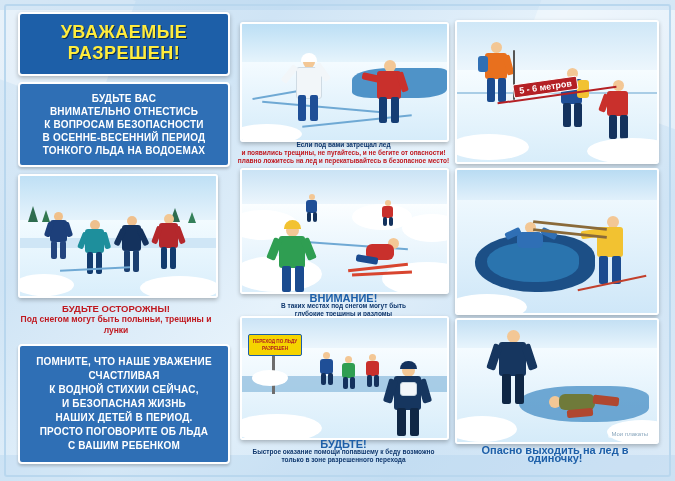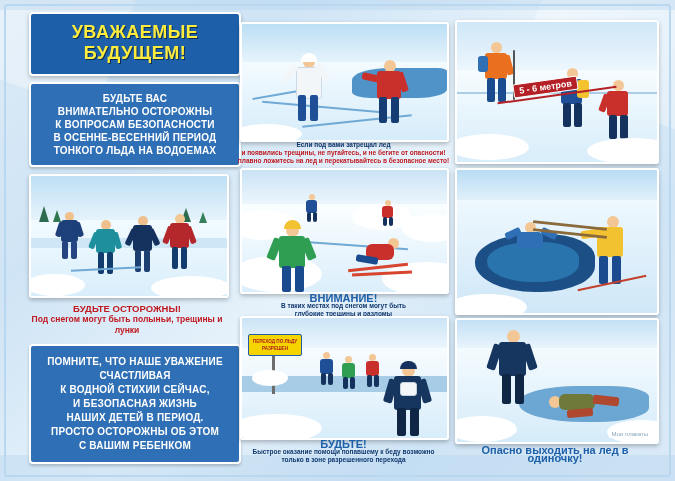--- a/index.html
+++ b/index.html
@@ -19,21 +19,21 @@
     position:absolute;background:rgba(255,255,255,0.35);
     transform:rotate(20deg);
   }
   .poly2{position:absolute;background:rgba(168,205,235,0.30);}
   .frame-border{
     position:absolute;inset:4px;border:2px solid #b9d7ee;border-radius:3px;
     pointer-events:none;
   }
 
   
-  .left-col{position:absolute;left:29px;top:12px;width:200px;}
+  .left-col{position:absolute;left:18px;top:12px;width:200px;}
 
   .title-box{
     width:200px;padding:8px 4px 10px;
     background:#1d5fa8;
     border:2px solid #ffffff;
     border-radius:4px;
     box-shadow:0 2px 4px rgba(0,0,0,0.25);
     text-align:center;
   }
   .title-box .l1,.title-box .l2{
@@ -117,26 +117,26 @@
   <div class="poly" style="left:-40px;top:-30px;width:160px;height:120px;"></div>
   <div class="poly" style="right:-60px;top:-40px;width:200px;height:150px;"></div>
   <div class="poly2" style="left:0;bottom:0;width:675px;height:26px;"></div>
   <div class="poly2" style="left:0;top:0;width:675px;height:10px;"></div>
   <div class="frame-border"></div>
 
   <div class="left-col">
 
     <div class="title-box">
       <div class="l1">УВАЖАЕМЫЕ</div>
-      <div class="l2">БУДУЩЕМ!</div>
+      <div class="l2">РАЗРЕШЕН!</div>
     </div>
 
     <div class="intro-box">
       <p>БУДЬТЕ ВАС</p>
-      <p>ВНИМАТЕЛЬНО ОСТОРОЖНЫ</p>
+      <p>ВНИМАТЕЛЬНО ОТНЕСТИСЬ</p>
       <p>К ВОПРОСАМ БЕЗОПАСНОСТИ</p>
       <p>В ОСЕННЕ-ВЕСЕННИЙ ПЕРИОД</p>
       <p>ТОНКОГО ЛЬДА НА ВОДОЕМАХ</p>
     </div>
 
     <div class="left-photo">
       <div class="sky" style="left:0;top:0;width:100%;height:46px;background:linear-gradient(180deg,#bfe0f5,#e7f4fc);"></div>
       <div class="ice" style="left:0;top:44px;width:100%;height:76px;background:linear-gradient(180deg,#f2fbff,#d9eefb);"></div>
       <div class="ice" style="left:0;top:62px;width:100%;height:10px;background:#cfe6f6;"></div>
 
@@ -190,21 +190,21 @@
       <div class="cap-big">БУДЬТЕ ОСТОРОЖНЫ!</div>
       <div>Под снегом могут быть полыньи, трещины и лунки</div>
     </div>
 
     <div class="bottom-box">
       <p>ПОМНИТЕ, ЧТО НАШЕ УВАЖЕНИЕ</p>
       <p>СЧАСТЛИВАЯ</p>
       <p>К ВОДНОЙ СТИХИИ СЕЙЧАС,</p>
       <p>И БЕЗОПАСНАЯ ЖИЗНЬ</p>
       <p>НАШИХ ДЕТЕЙ В ПЕРИОД.</p>
-      <p>ПРОСТО ОСТОРОЖНЫ ОБ ЭТОМ</p>
+      <p>ПРОСТО ПОГОВОРИТЕ ОБ ЛЬДА</p>
       <p>С ВАШИМ РЕБЕНКОМ</p>
     </div>
   </div>
 
   <div class="panel" style="left:240px;top:22px;width:205px;height:116px;">
     <div class="sky" style="left:0;top:0;width:100%;height:40px;background:linear-gradient(180deg,#bcdff5,#e8f5fc);"></div>
     <div class="ice" style="left:0;top:38px;width:100%;height:78px;background:linear-gradient(180deg,#f4fbff,#d6ecfa);"></div>
     <div class="water" style="left:110px;top:44px;width:95px;height:30px;background:#4f93c8;border-radius:40% 10% 30% 20%;"></div>
 
     <div class="crack" style="left:20px;top:82px;width:120px;height:2px;transform:rotate(5deg);"></div>

